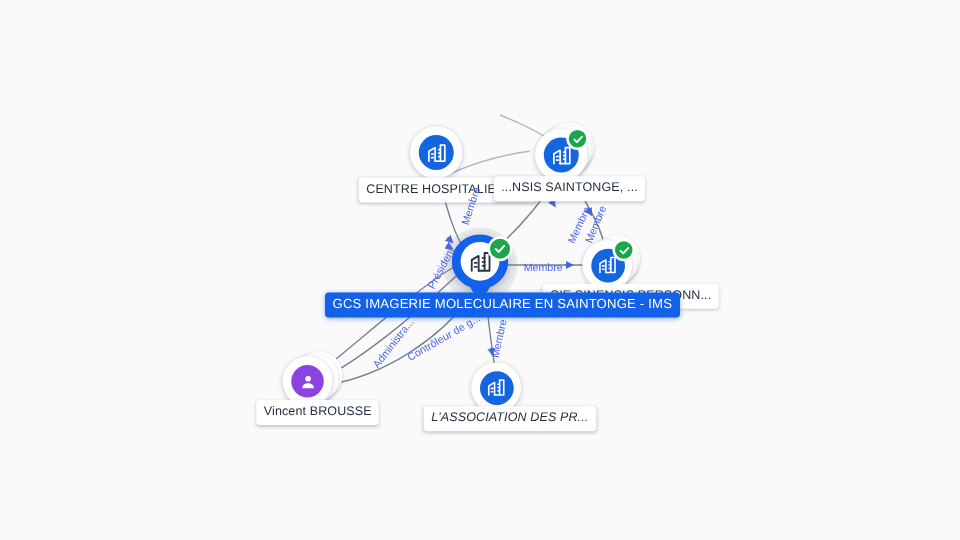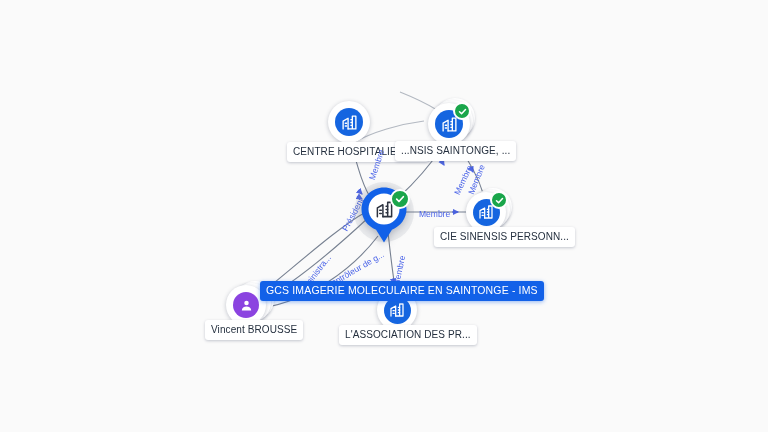--- a/index.html
+++ b/index.html
@@ -231,21 +231,21 @@
     <div class="node z1" style="left:397px; top:310px;">
       <div class="disc" style="left:-20px; top:-20px; width:40px; height:40px;">
         <div class="glyph blue" style="width:27px;height:27px;">
           <svg width="16" height="16" viewBox="0 0 24 24" fill="none" stroke="#ffffff" stroke-width="1.9" stroke-linecap="round" stroke-linejoin="round">
             <path d="M3 21V10l7-4v15"></path>
             <path d="M10 21h11V3h-5v18"></path>
             <path d="M6 13h2M6 17h2M14 8h2M14 12h2M14 16h2"></path>
           </svg>
         </div>
       </div>
-      <div class="node-label" style="left:-58px; top:15px;">L'ASSOCIATION DES PR...</div>
+      <div class="node-label" style="left:-58px; top:15px;font-style:italic;">L'ASSOCIATION DES PR...</div>
     </div>
 
     <div class="node z3" style="left:384px; top:212px;">
       <div class="halo" style="left:-30px; top:-30px; width:60px; height:60px;"></div>
       <div class="pin-wrap" style="left:-24px; top:-26px; width:48px; height:58px;">
         <svg width="48" height="58" viewBox="0 0 48 58" xmlns="http://www.w3.org/2000/svg">
           <path d="M24 1.5C11.6 1.5 1.5 11.4 1.5 23.3c0 9.2 6 17 14.6 20.4L24 56.5l7.9-12.8C40.5 40.3 46.5 32.5 46.5 23.3 46.5 11.4 36.4 1.5 24 1.5Z" fill="#1261e8"></path>
           <circle cx="24" cy="23" r="15.5" fill="#ffffff"></circle>
         </svg>
       </div>
@@ -254,21 +254,21 @@
           <path d="M3 21V10l7-4v15"></path>
           <path d="M10 21h11V3h-5v18"></path>
           <path d="M6 13h2M6 17h2M14 8h2M14 12h2M14 16h2"></path>
         </svg>
       </div>
       <div class="badge" style="left:6px; top:-23px; width:16px; height:16px;">
         <svg width="10" height="10" viewBox="0 0 24 24" fill="none" stroke="#ffffff" stroke-width="4" stroke-linecap="round" stroke-linejoin="round">
           <path d="M4 12.5 L9.5 18 L20 6.5"></path>
         </svg>
       </div>
-      <div class="node-label selected" style="left:-124px; top:22px;margin-top:47px;">GCS IMAGERIE MOLECULAIRE EN SAINTONGE - IMS</div>
+      <div class="node-label selected" style="left:-124px; top:22px;">GCS IMAGERIE MOLECULAIRE EN SAINTONGE - IMS</div>
     </div>
 
     <div class="edge-label z2" style="left:367px; top:178px; transform: rotate(-72deg);">Membre</div>
 
     <div class="edge-label z2" style="left:452px; top:192px; transform: rotate(-65deg);">Membre</div>
 
     <div class="edge-label z2" style="left:466px; top:192px; transform: rotate(-68deg);">Membre</div>
 
     <div class="edge-label z2" style="left:419px; top:209px;">Membre</div>
 

